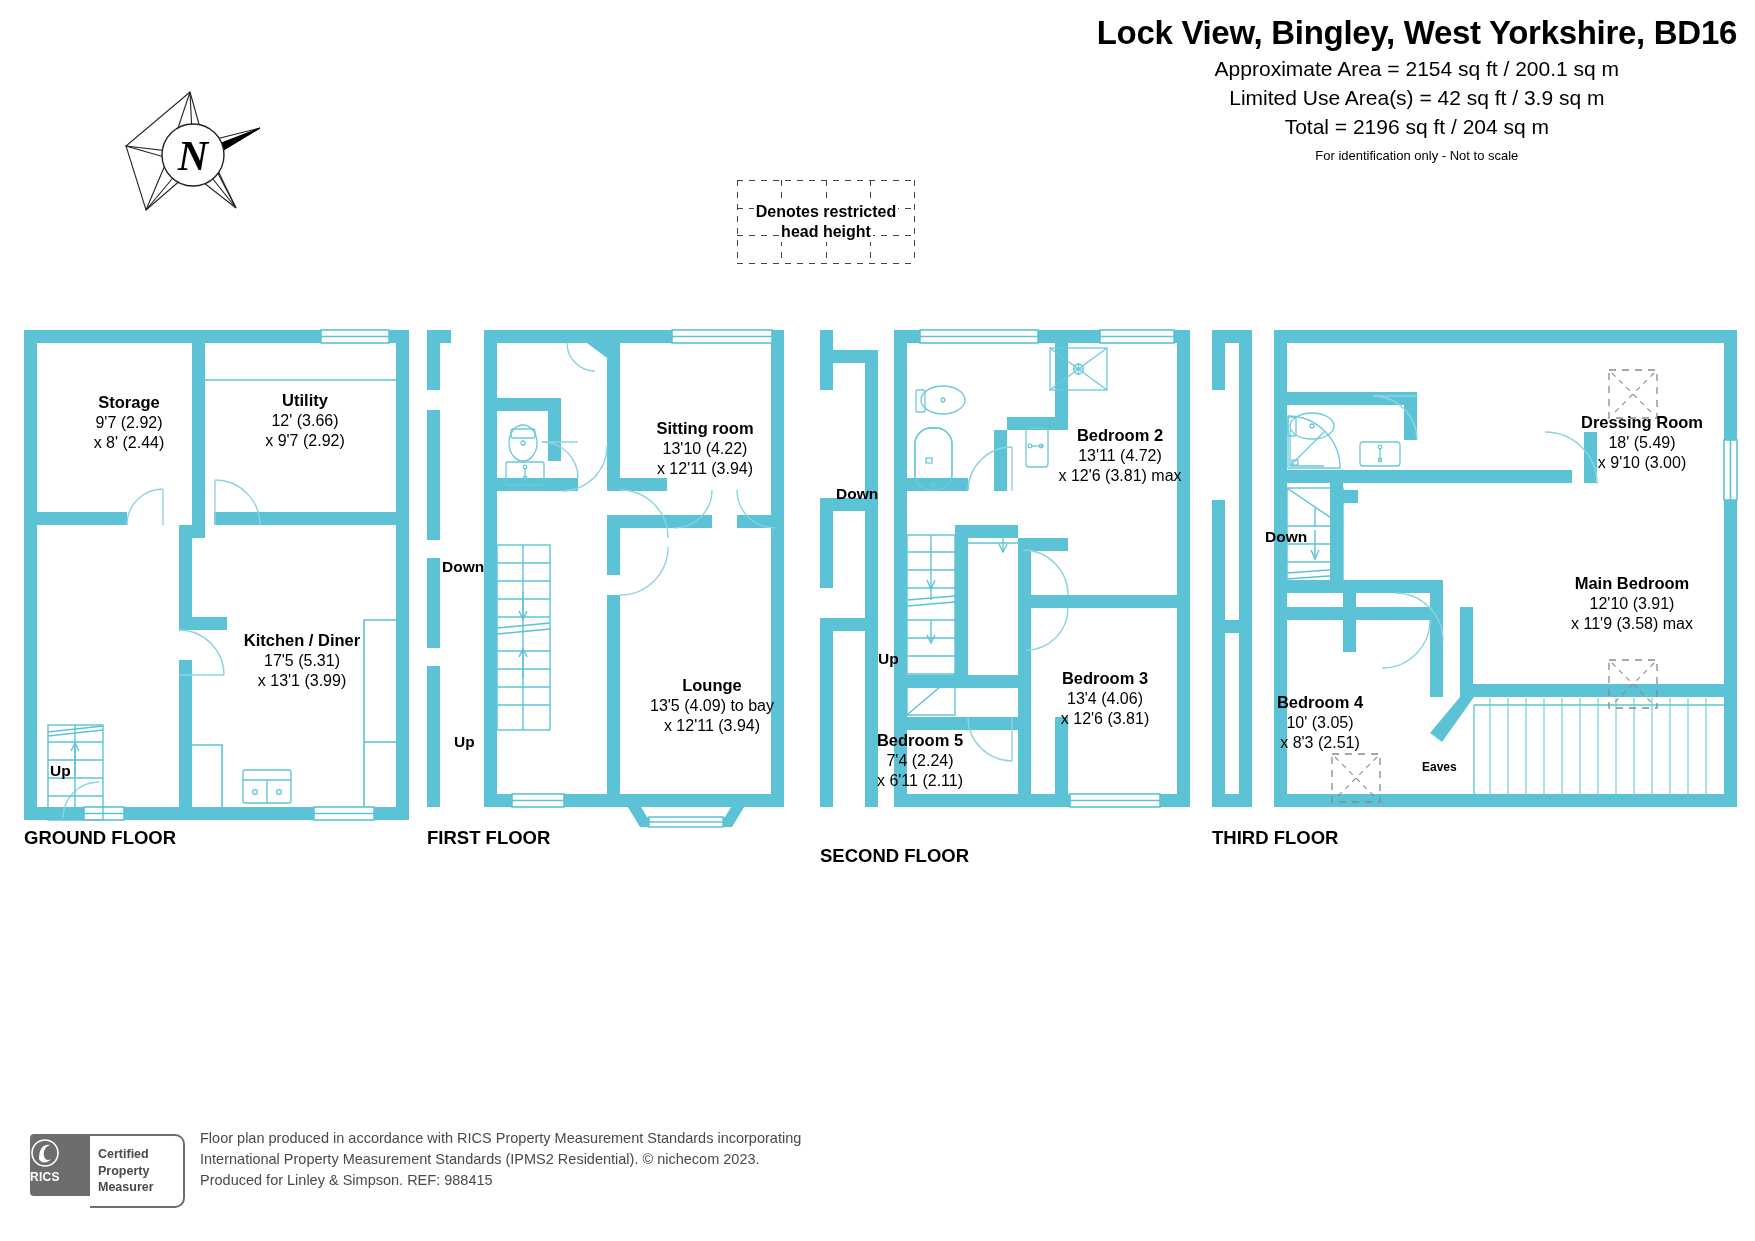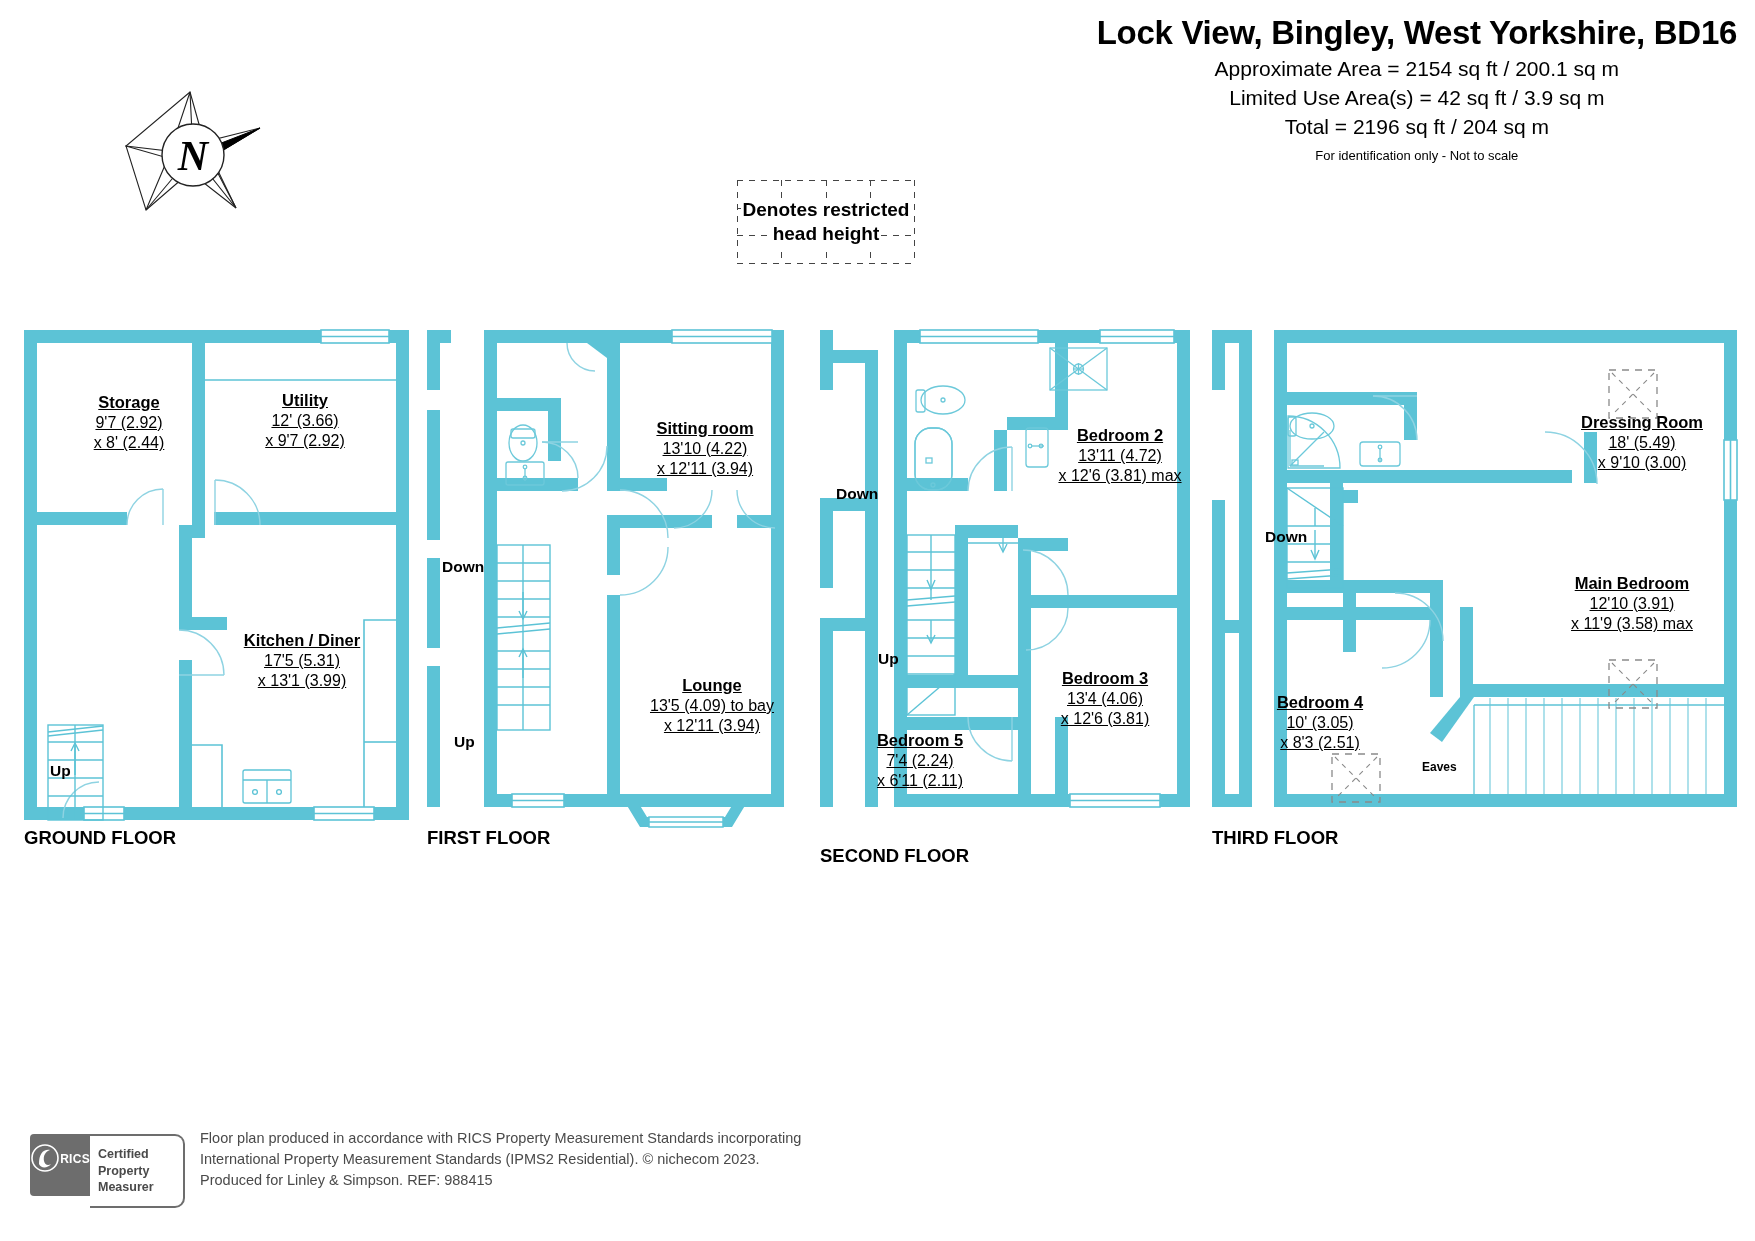--- a/index.html
+++ b/index.html
@@ -45,45 +45,45 @@
       1px 100%, 1px 100%, 1px 100%;
     background-position:
       0 0, 0 100%,
       0 0, 100% 0,
       0 33.3%, 0 66.6%,
       25% 0, 50% 0, 75% 0;
   }
   .legend .legend-text {
     position:absolute; inset:0;
     display:flex; flex-direction:column; align-items:center; justify-content:center;
-    font-size:19px; font-weight:bold; line-height:1.25; text-align:center;
+    font-size:16px; font-weight:bold; line-height:1.25; text-align:center;
     background:rgba(255,255,255,0.0);
   }
   .legend .legend-text span { background:#fff; padding:0 2px; }
 
   
   .plan { position:absolute; }
   .plan-title {
     position:absolute; font-size:18.5px; font-weight:bold; white-space:nowrap;
   }
   svg.plan-svg { position:absolute; left:0; top:0; overflow:visible; }
 
   
-  .rlabel { position:absolute; text-align:center; white-space:nowrap; line-height:1.27;text-decoration:underline; }
+  .rlabel { position:absolute; text-align:center; white-space:nowrap; line-height:1.27; }
   .rname  { font-size:16.5px; font-weight:bold; }
   .rdim   { font-size:16px; }
   .small-lab { position:absolute; font-size:15.5px; font-weight:bold; white-space:nowrap; }
 
   
   .footer { position:absolute; left:30px; top:1128px; width:1000px; height:80px; }
   .rics-badge { position:absolute; left:0; top:6px; width:155px; height:62px; }
   .rics-left {
     position:absolute; left:0; top:0; width:60px; height:62px;
     background:#6d6d6d; border-radius:4px 0 0 4px;
-    display:flex; align-items:center; justify-content:flex-end;
+    display:flex; flex-direction:column; align-items:flex-start; justify-content:flex-end;
     padding-bottom:12px;
   }
   .rics-word { color:#fff; font-size:12px; font-weight:bold; letter-spacing:0.3px; }
   .rics-left .swirl { margin-bottom:3px; }
   .rics-right {
     position:absolute; left:60px; top:0; width:95px; height:74px;
     border:2px solid #6d6d6d; border-left:none; border-radius:0 10px 10px 0;
     display:flex; flex-direction:column; justify-content:center;
     padding-left:8px; color:#4a4a4a; font-size:12.5px; font-weight:bold; line-height:1.35;
   }

